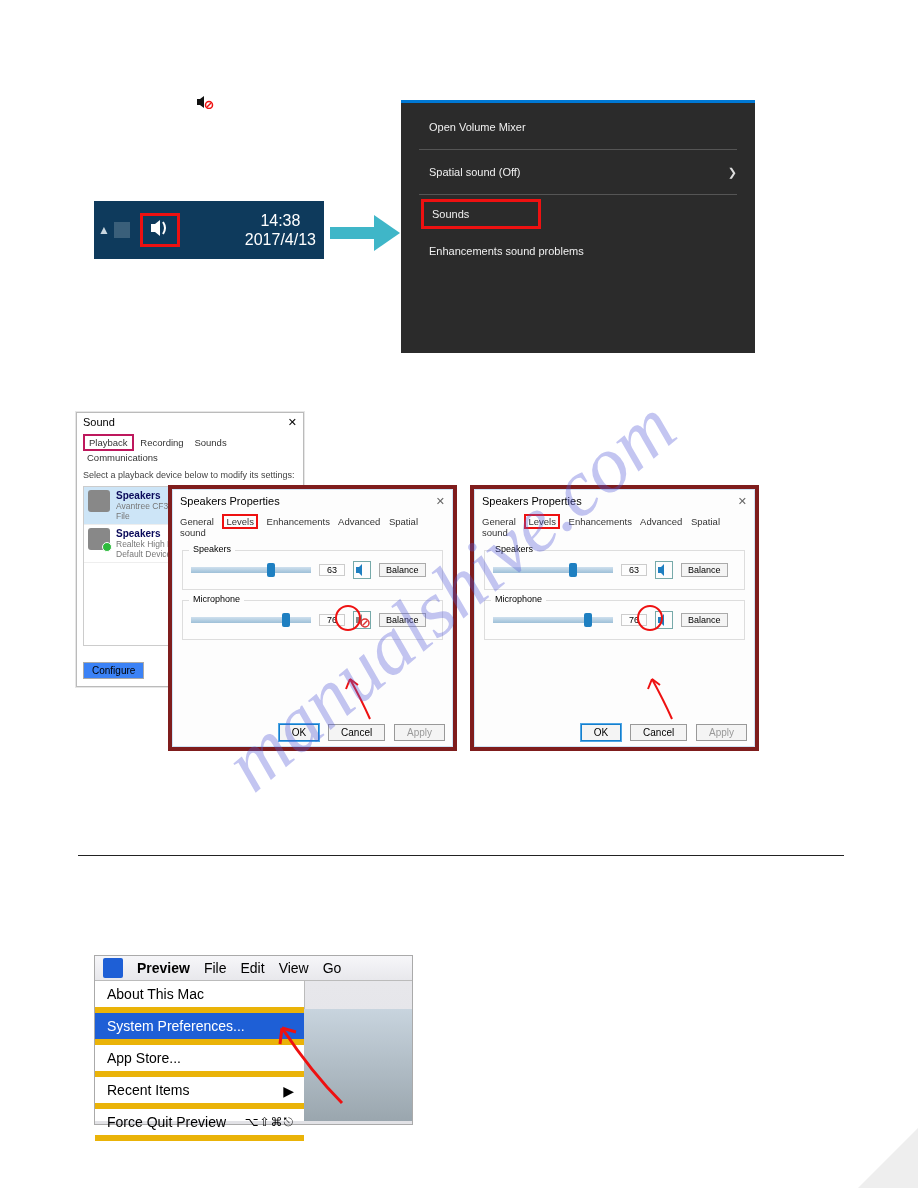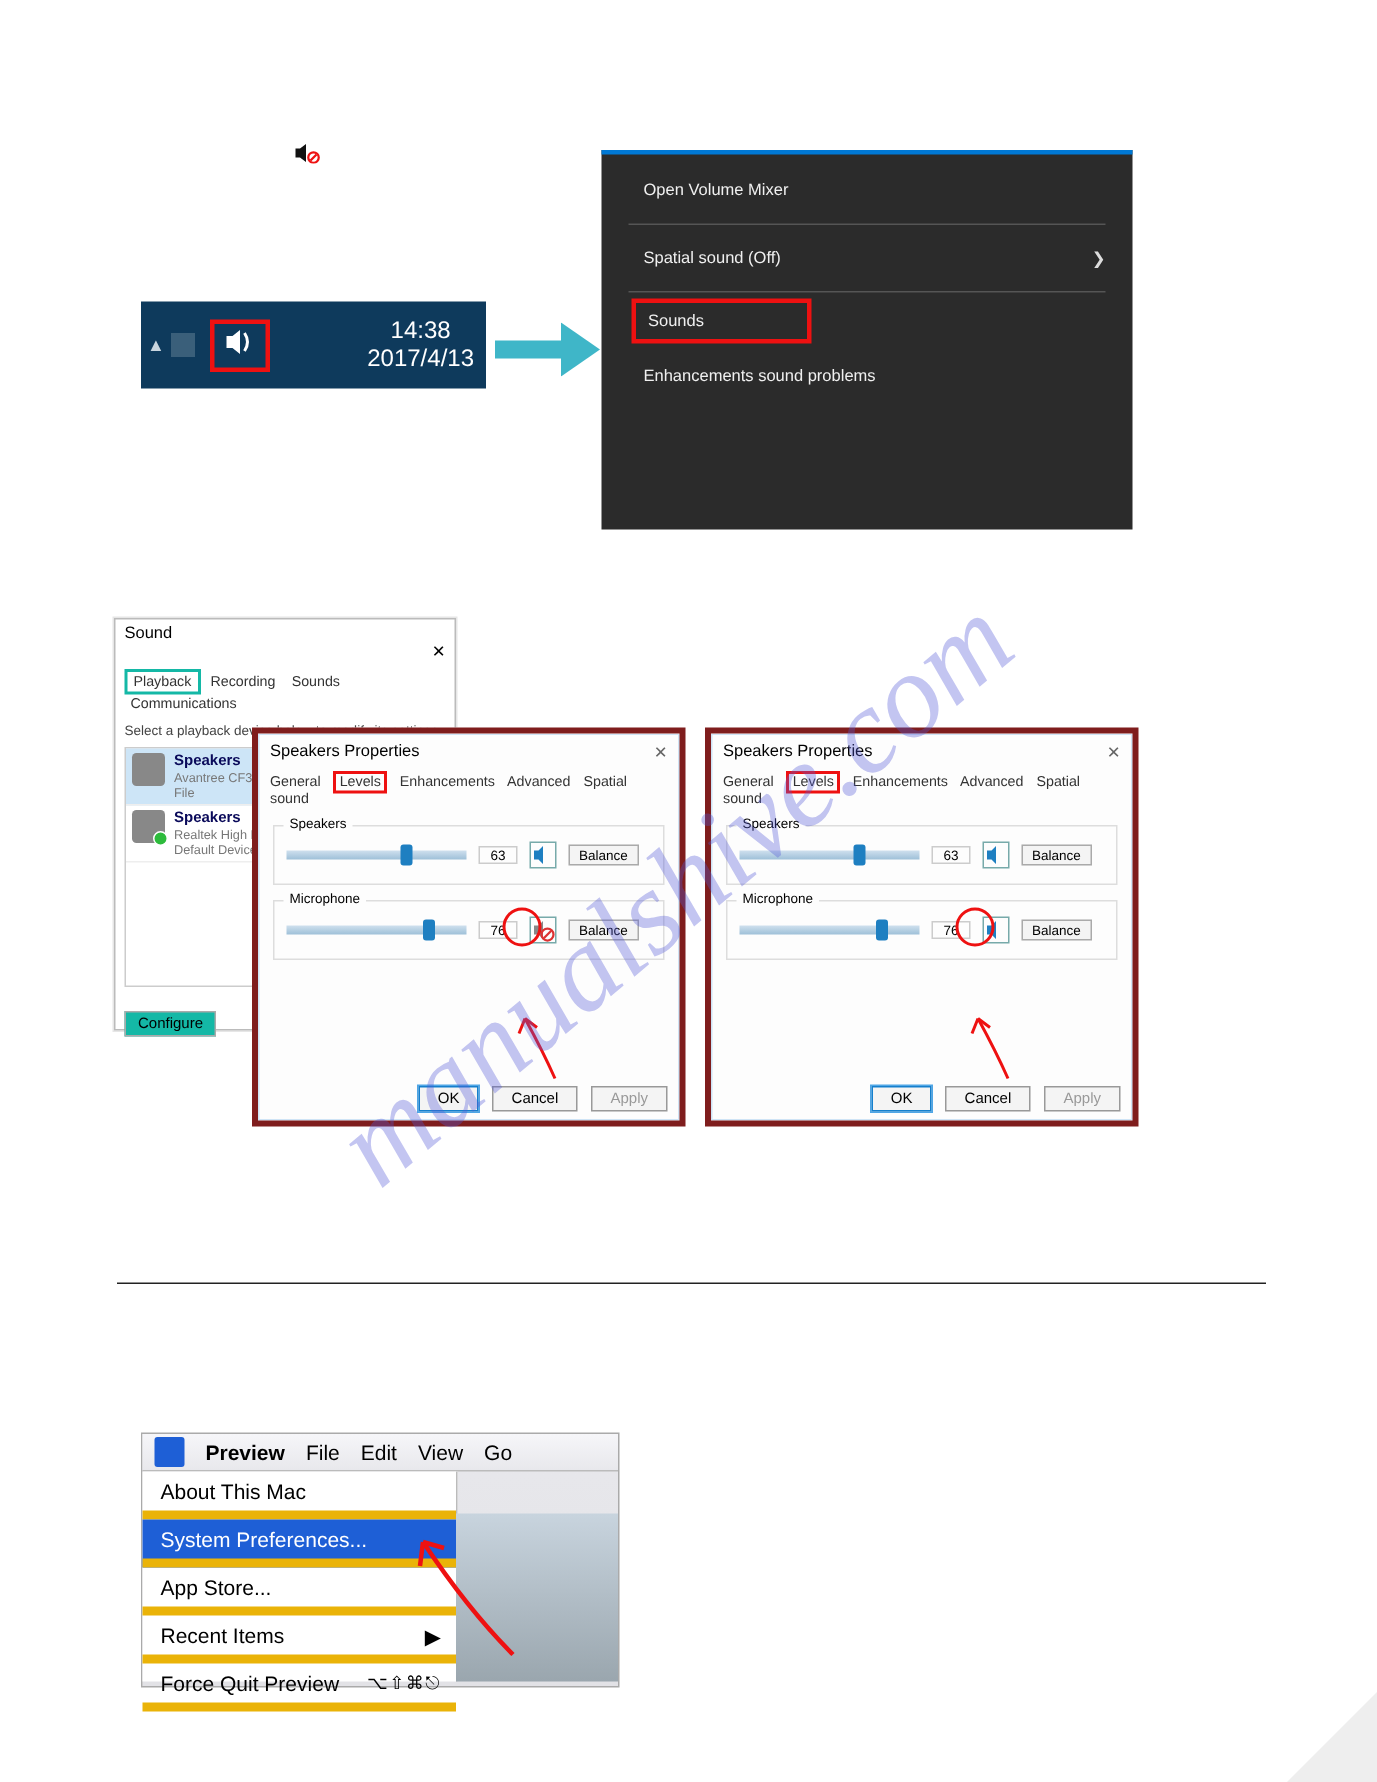--- a/index.html
+++ b/index.html
@@ -77,34 +77,34 @@
   }
 
   
   .sound-panel {
     position: absolute; left: 76px; top: 412px;
     width: 228px; height: 275px;
     background: #fff; border: 1px solid #bbb;
     box-shadow: 0 0 0 1px #e6e6e6;
     font-size: 10px;
   }
-  .sound-panel .title { padding: 3px 6px; font-size: 11px; display:flex;flex-direction:column; }
+  .sound-panel .title { padding: 3px 6px; font-size: 11px; display:flex; }
   .sound-panel .title .x { margin-left:auto; }
   .sound-panel .tabs { padding: 2px 6px; }
   .sound-panel .tabs .tab { display:inline-block; padding: 1px 4px; font-size: 9.5px; color:#333; }
-  .sound-panel .tabs .tab.sel { border:2px solid #14b8a6; }
+  .sound-panel .tabs .tab.sel { border:2px solid #be185d; }
   .sound-panel .hint { padding: 4px 6px; font-size: 9px; color:#444; }
   .sound-panel .devlist { border:1px solid #ccc; margin: 2px 6px; height: 160px; background:#fff; }
   .sound-panel .dev { display:flex; padding: 3px 4px; gap:6px; border-bottom:1px solid #eee; }
   .sound-panel .dev .ico { width:22px; height:22px; background:#888; border-radius:3px; position:relative;}
   .sound-panel .dev .txt .name { color:#0a0a5a; font-weight:bold; font-size:10px;}
   .sound-panel .dev .txt .sub { color:#777; font-size:8.5px;}
   .sound-panel .dev.sel { background:#cde5f7; }
   .sound-panel .chk { position:absolute; bottom:-2px; right:-2px; width:10px;height:10px; background:#2dbb3c; border-radius:50%; border:1px solid #fff; }
-  .sound-panel .cfg { margin: 14px 6px 0; display:inline-block; padding:2px 8px; border:1px solid #aaa; font-size:10px; background:#14b8a6;}
+  .sound-panel .cfg { margin: 14px 6px 0; display:inline-block; padding:2px 8px; border:1px solid #aaa; font-size:10px; background:#3b82f6;}
 
   
   .sprop {
     position: absolute;
     width: 289px; height: 266px;
     background: #fdfdfd;
     border:4px solid #7f1d1d;
     box-shadow: inset 0 0 0 1px #cfe4f6;
     font-size: 10px;
   }

